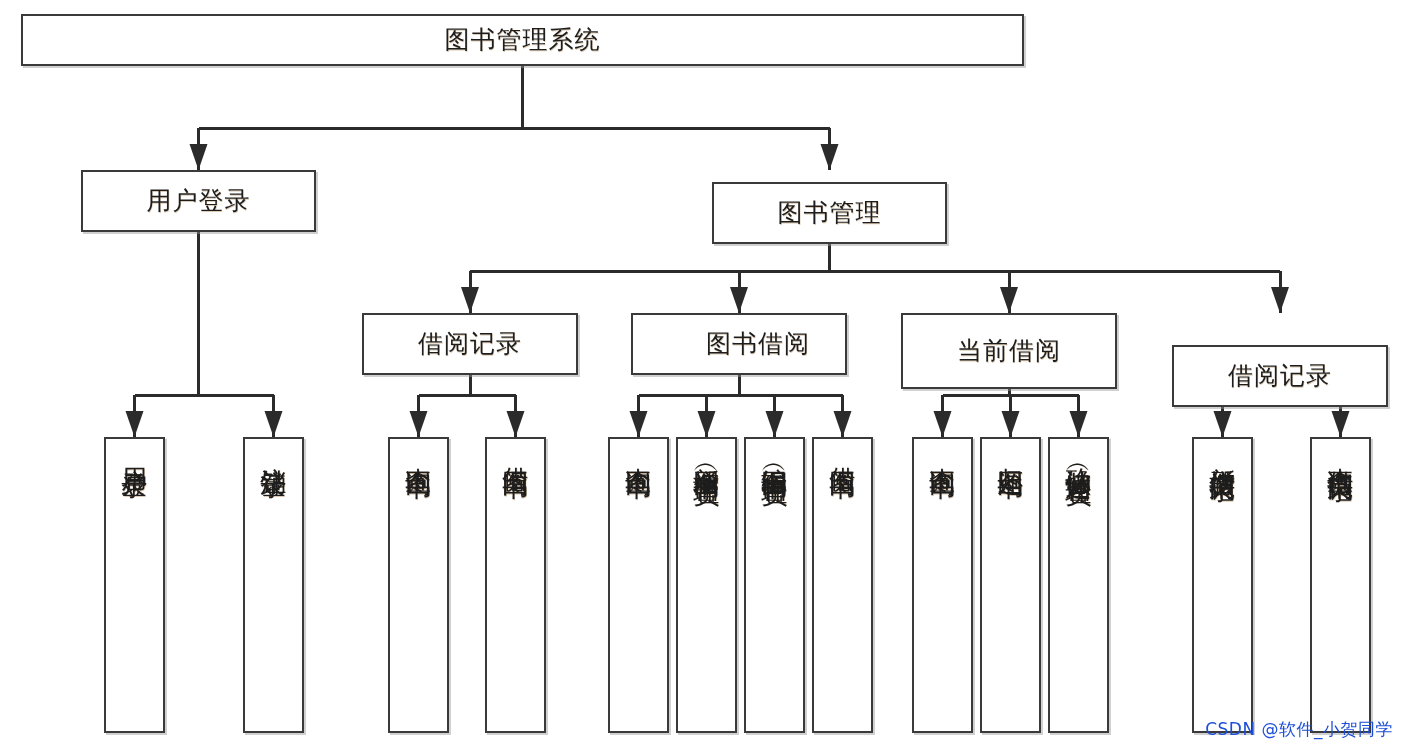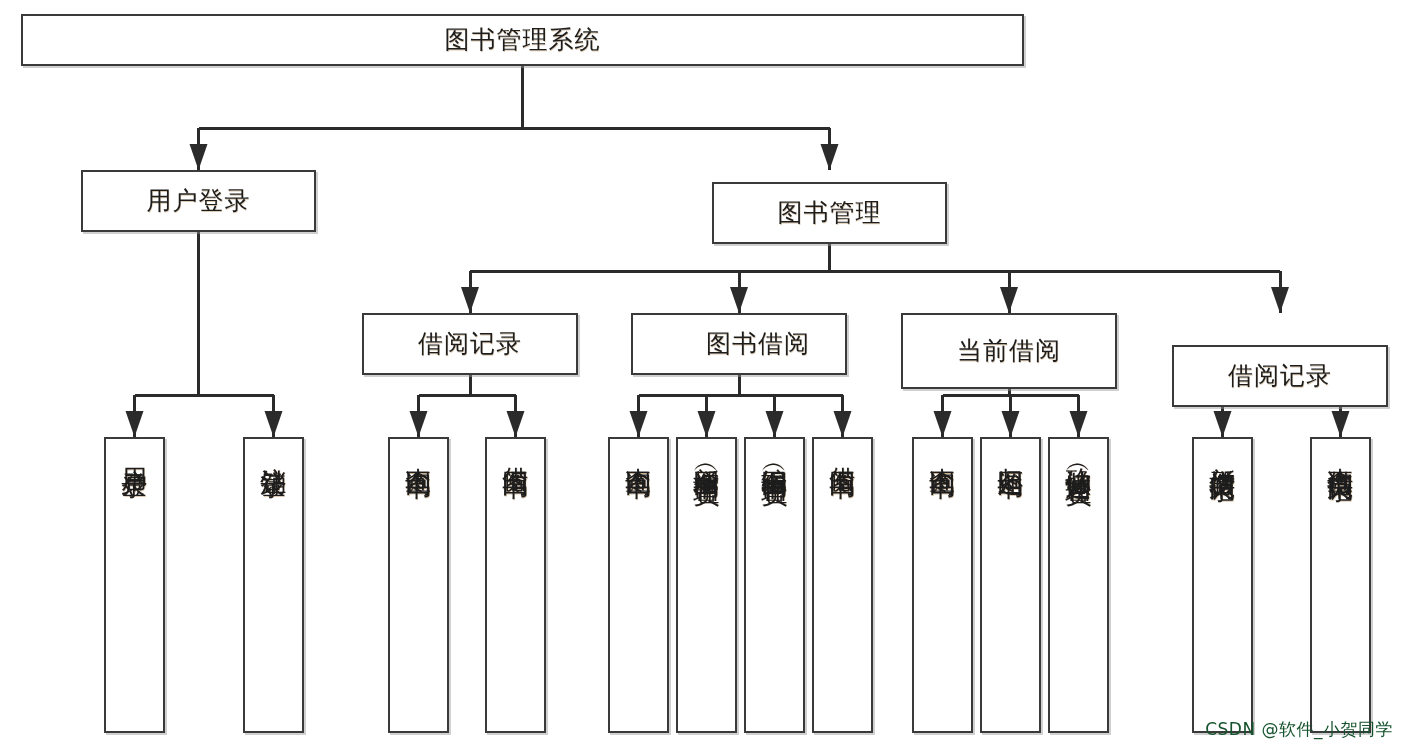--- a/index.html
+++ b/index.html
@@ -54,21 +54,21 @@
     line-height: 1.18;
     color: #1d1d1d;
     letter-spacing: 2px;
     text-shadow: 0.5px 0.5px 0 rgba(180,140,90,0.45);
   }
   #watermark {
     position: absolute;
     right: 12px;
     bottom: 6px;
     font-size: 17px;
-    color: #14532d;
+    color: #1d4ed8;
     white-space: nowrap;
     letter-spacing: 0.5px;
   }
 </style>
 </head>
 <body>
 
 <div id="diagram-root">
 
   <svg id="diagram-svg" viewBox="0 0 1405 747" xmlns="http://www.w3.org/2000/svg">

